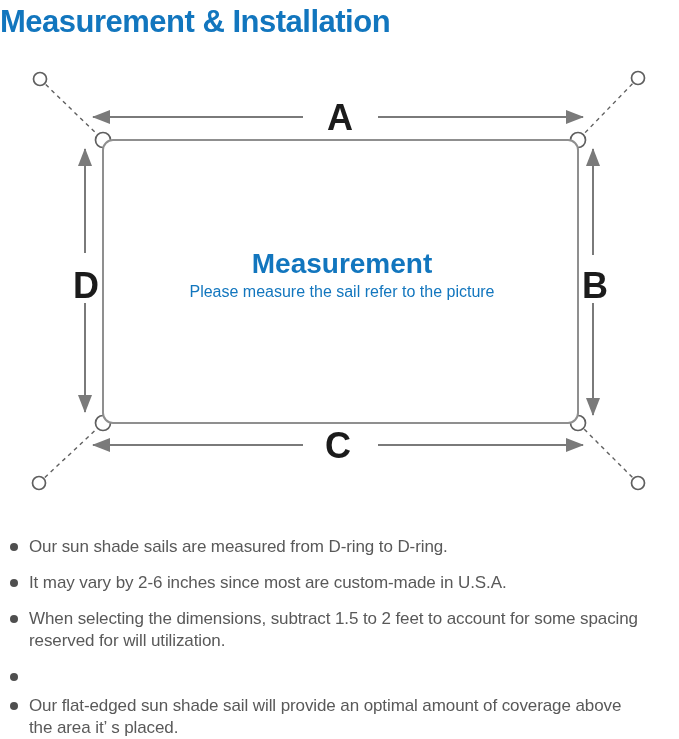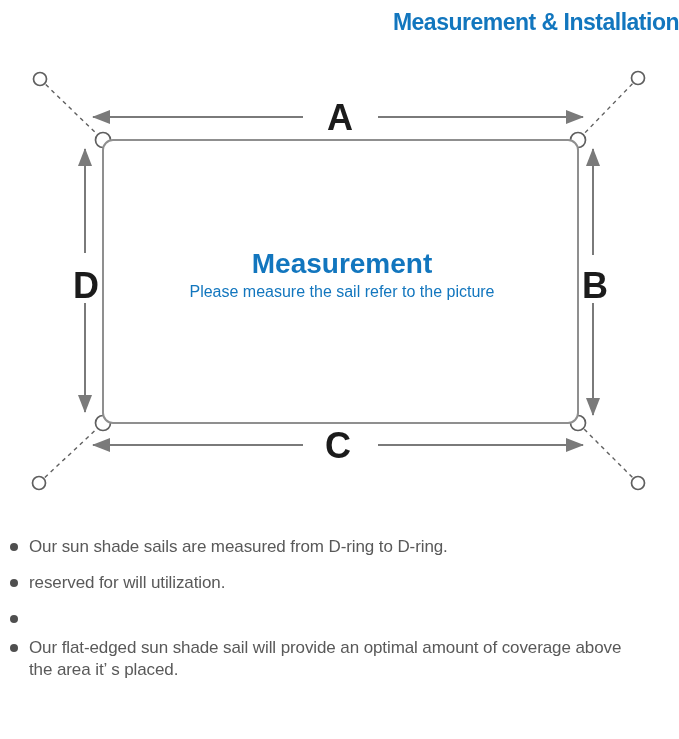--- a/index.html
+++ b/index.html
@@ -9,22 +9,22 @@
     width: 679px;
     height: 739px;
     font-family: "Liberation Sans", sans-serif;
     overflow: hidden;
   }
   .page { width: 679px; height: 739px; position: relative; }
 
   .title {
     margin: 0;
     padding-top: 3px;
-    text-align: right;
-    font-size: 23px;
+    text-align: left;
+    font-size: 31px;
     line-height: 38px;
     font-weight: bold;
     letter-spacing: -0.5px;
     color: #1276be;
   }
 
   .diagram { margin-top: 14px; }
   .diagram svg { display: block; }
 
   .tether { stroke: #5f5f5f; stroke-width: 1.4; stroke-dasharray: 4 4; fill: none; }
@@ -131,20 +131,27 @@
   <ul class="notes">
     <li>
       <span class="dot"></span>
       <div>
         <div class="note-line">Our sun shade sails are measured from D-ring to D-ring.</div>
       </div>
     </li>
     <li>
       <span class="dot"></span>
       <div>
+        <div class="note-line">It may vary by 2-6 inches since most are custom-made in U.S.A.</div>
+      </div>
+    </li>
+    <li>
+      <span class="dot"></span>
+      <div>
+        <div class="note-line">When selecting the dimensions, subtract 1.5 to 2 feet to account for some spacing</div>
         <div class="note-line">reserved for will utilization.</div>
       </div>
     </li>
     <li>
       <span class="dot"></span>
     </li>
     <li>
       <span class="dot"></span>
       <div>
         <div class="note-line">Our flat-edged sun shade sail will provide an optimal amount of coverage above</div>

